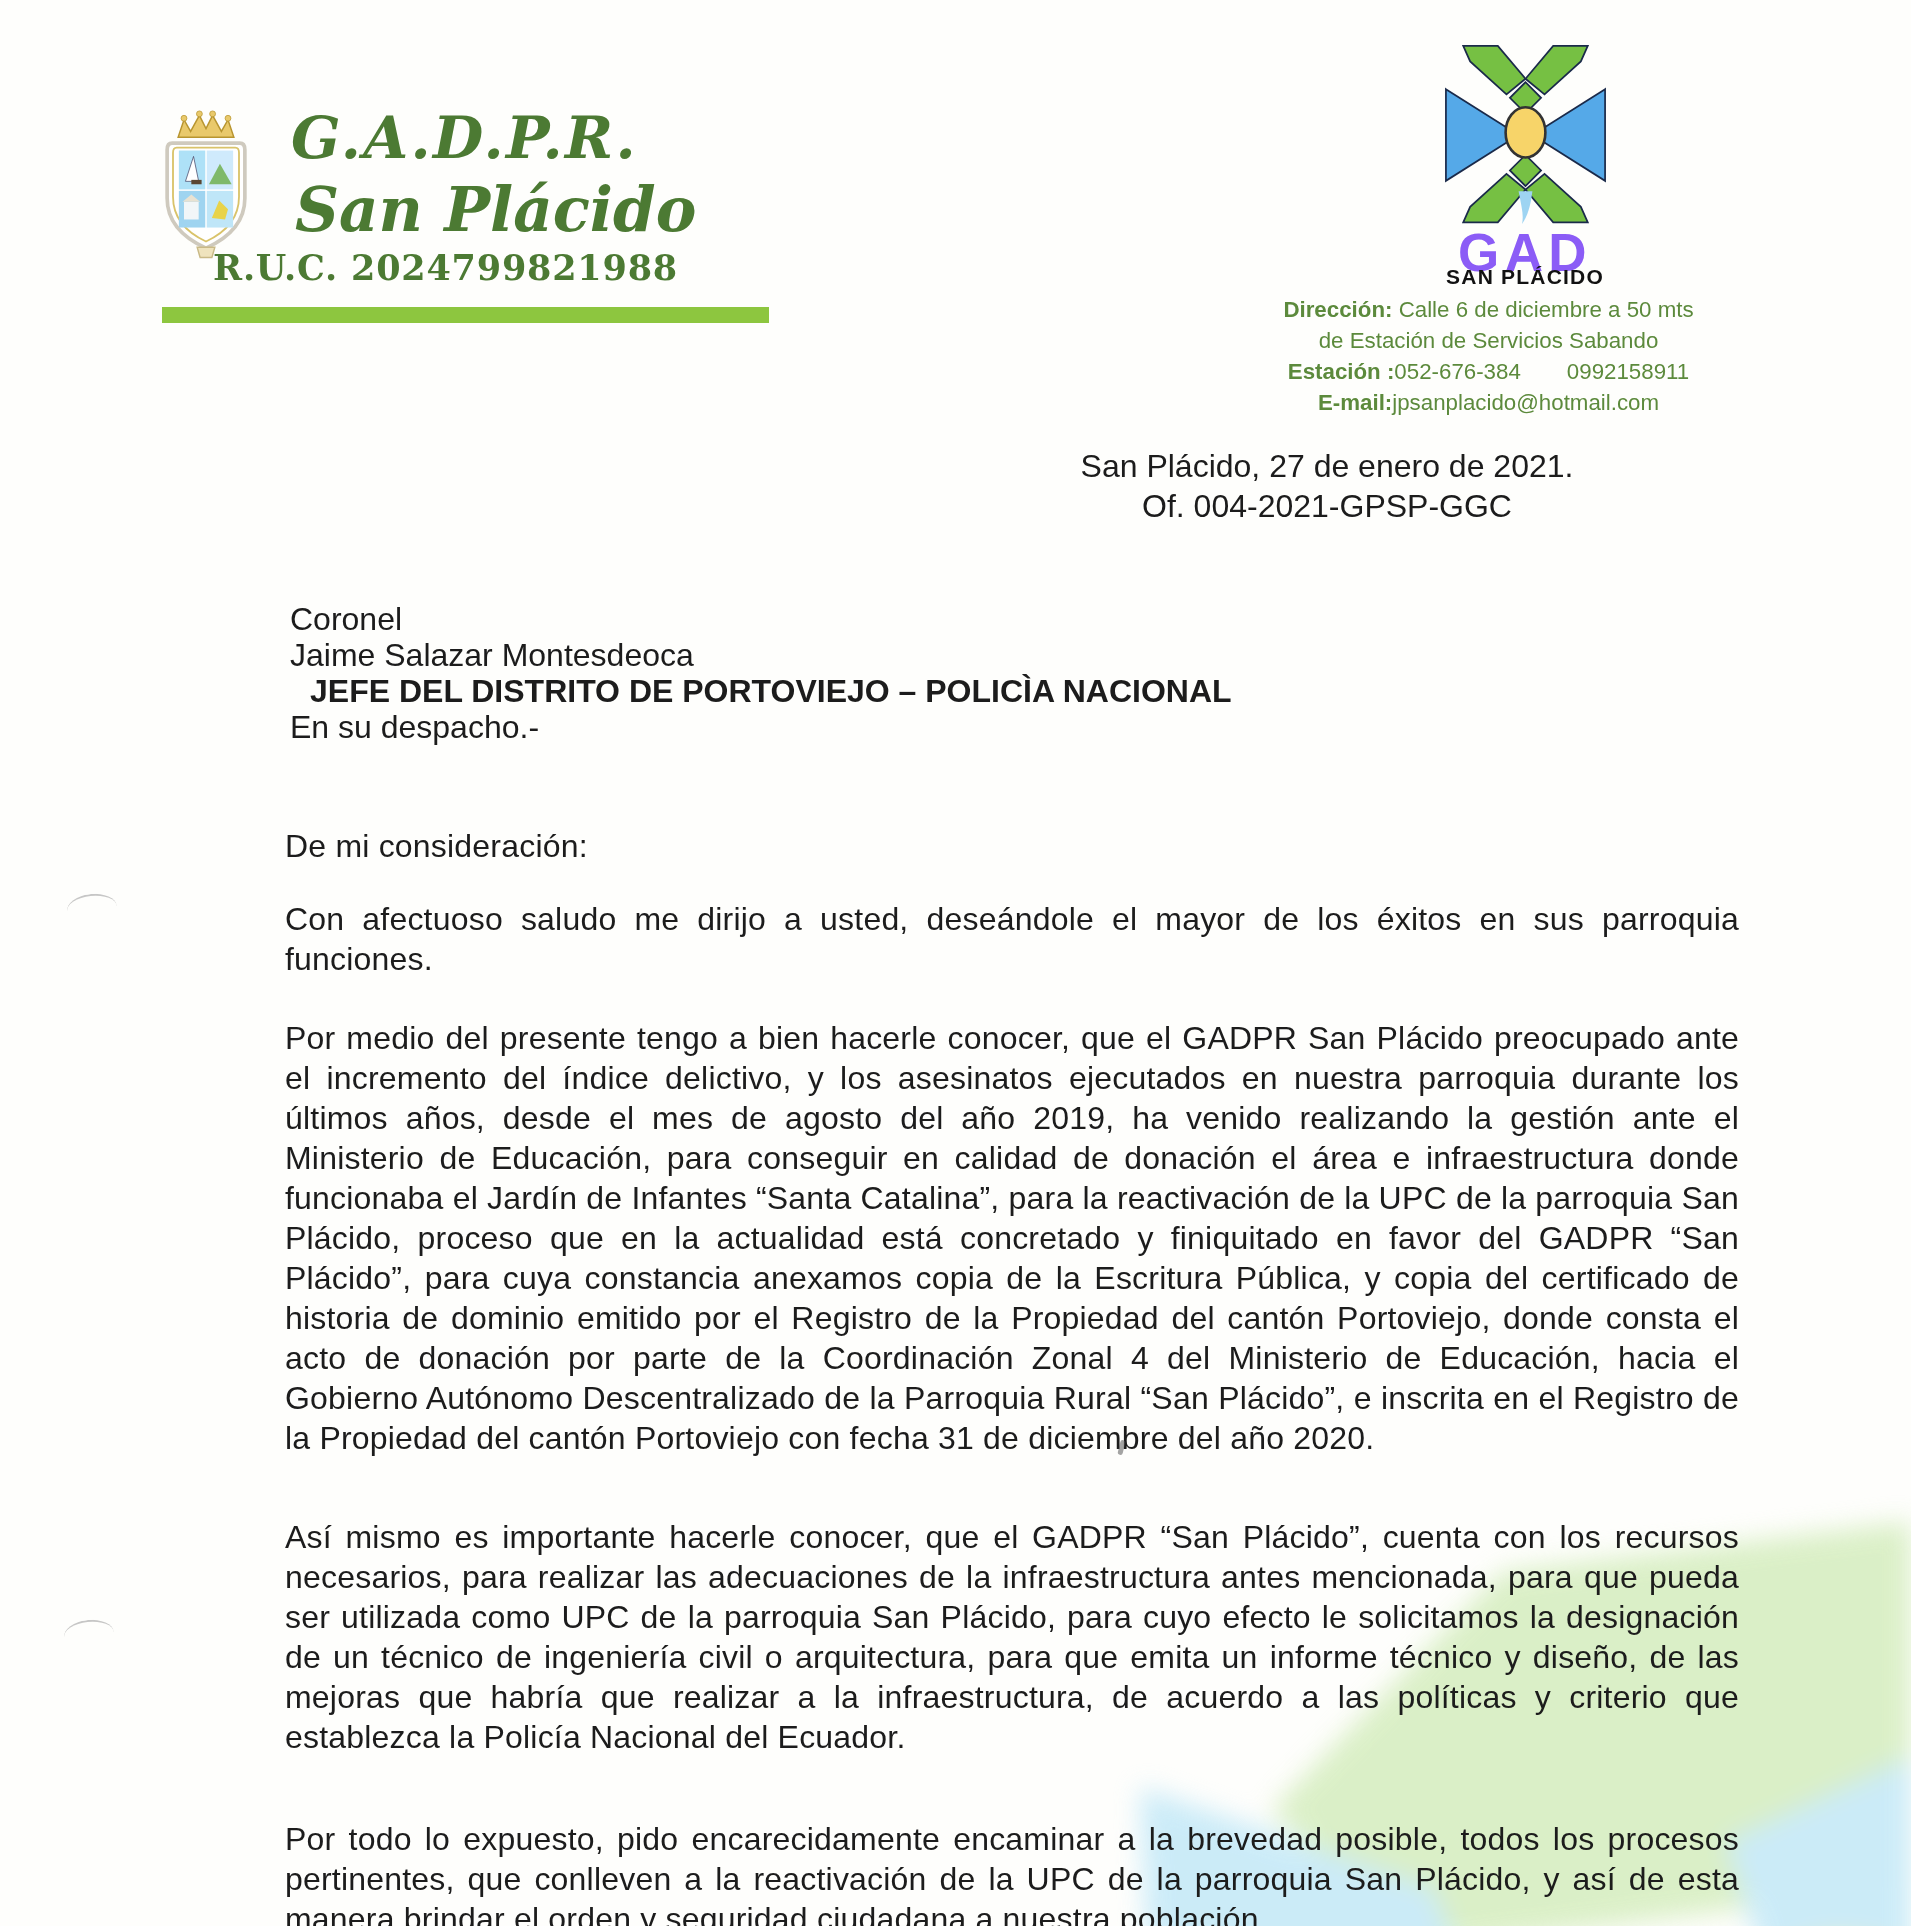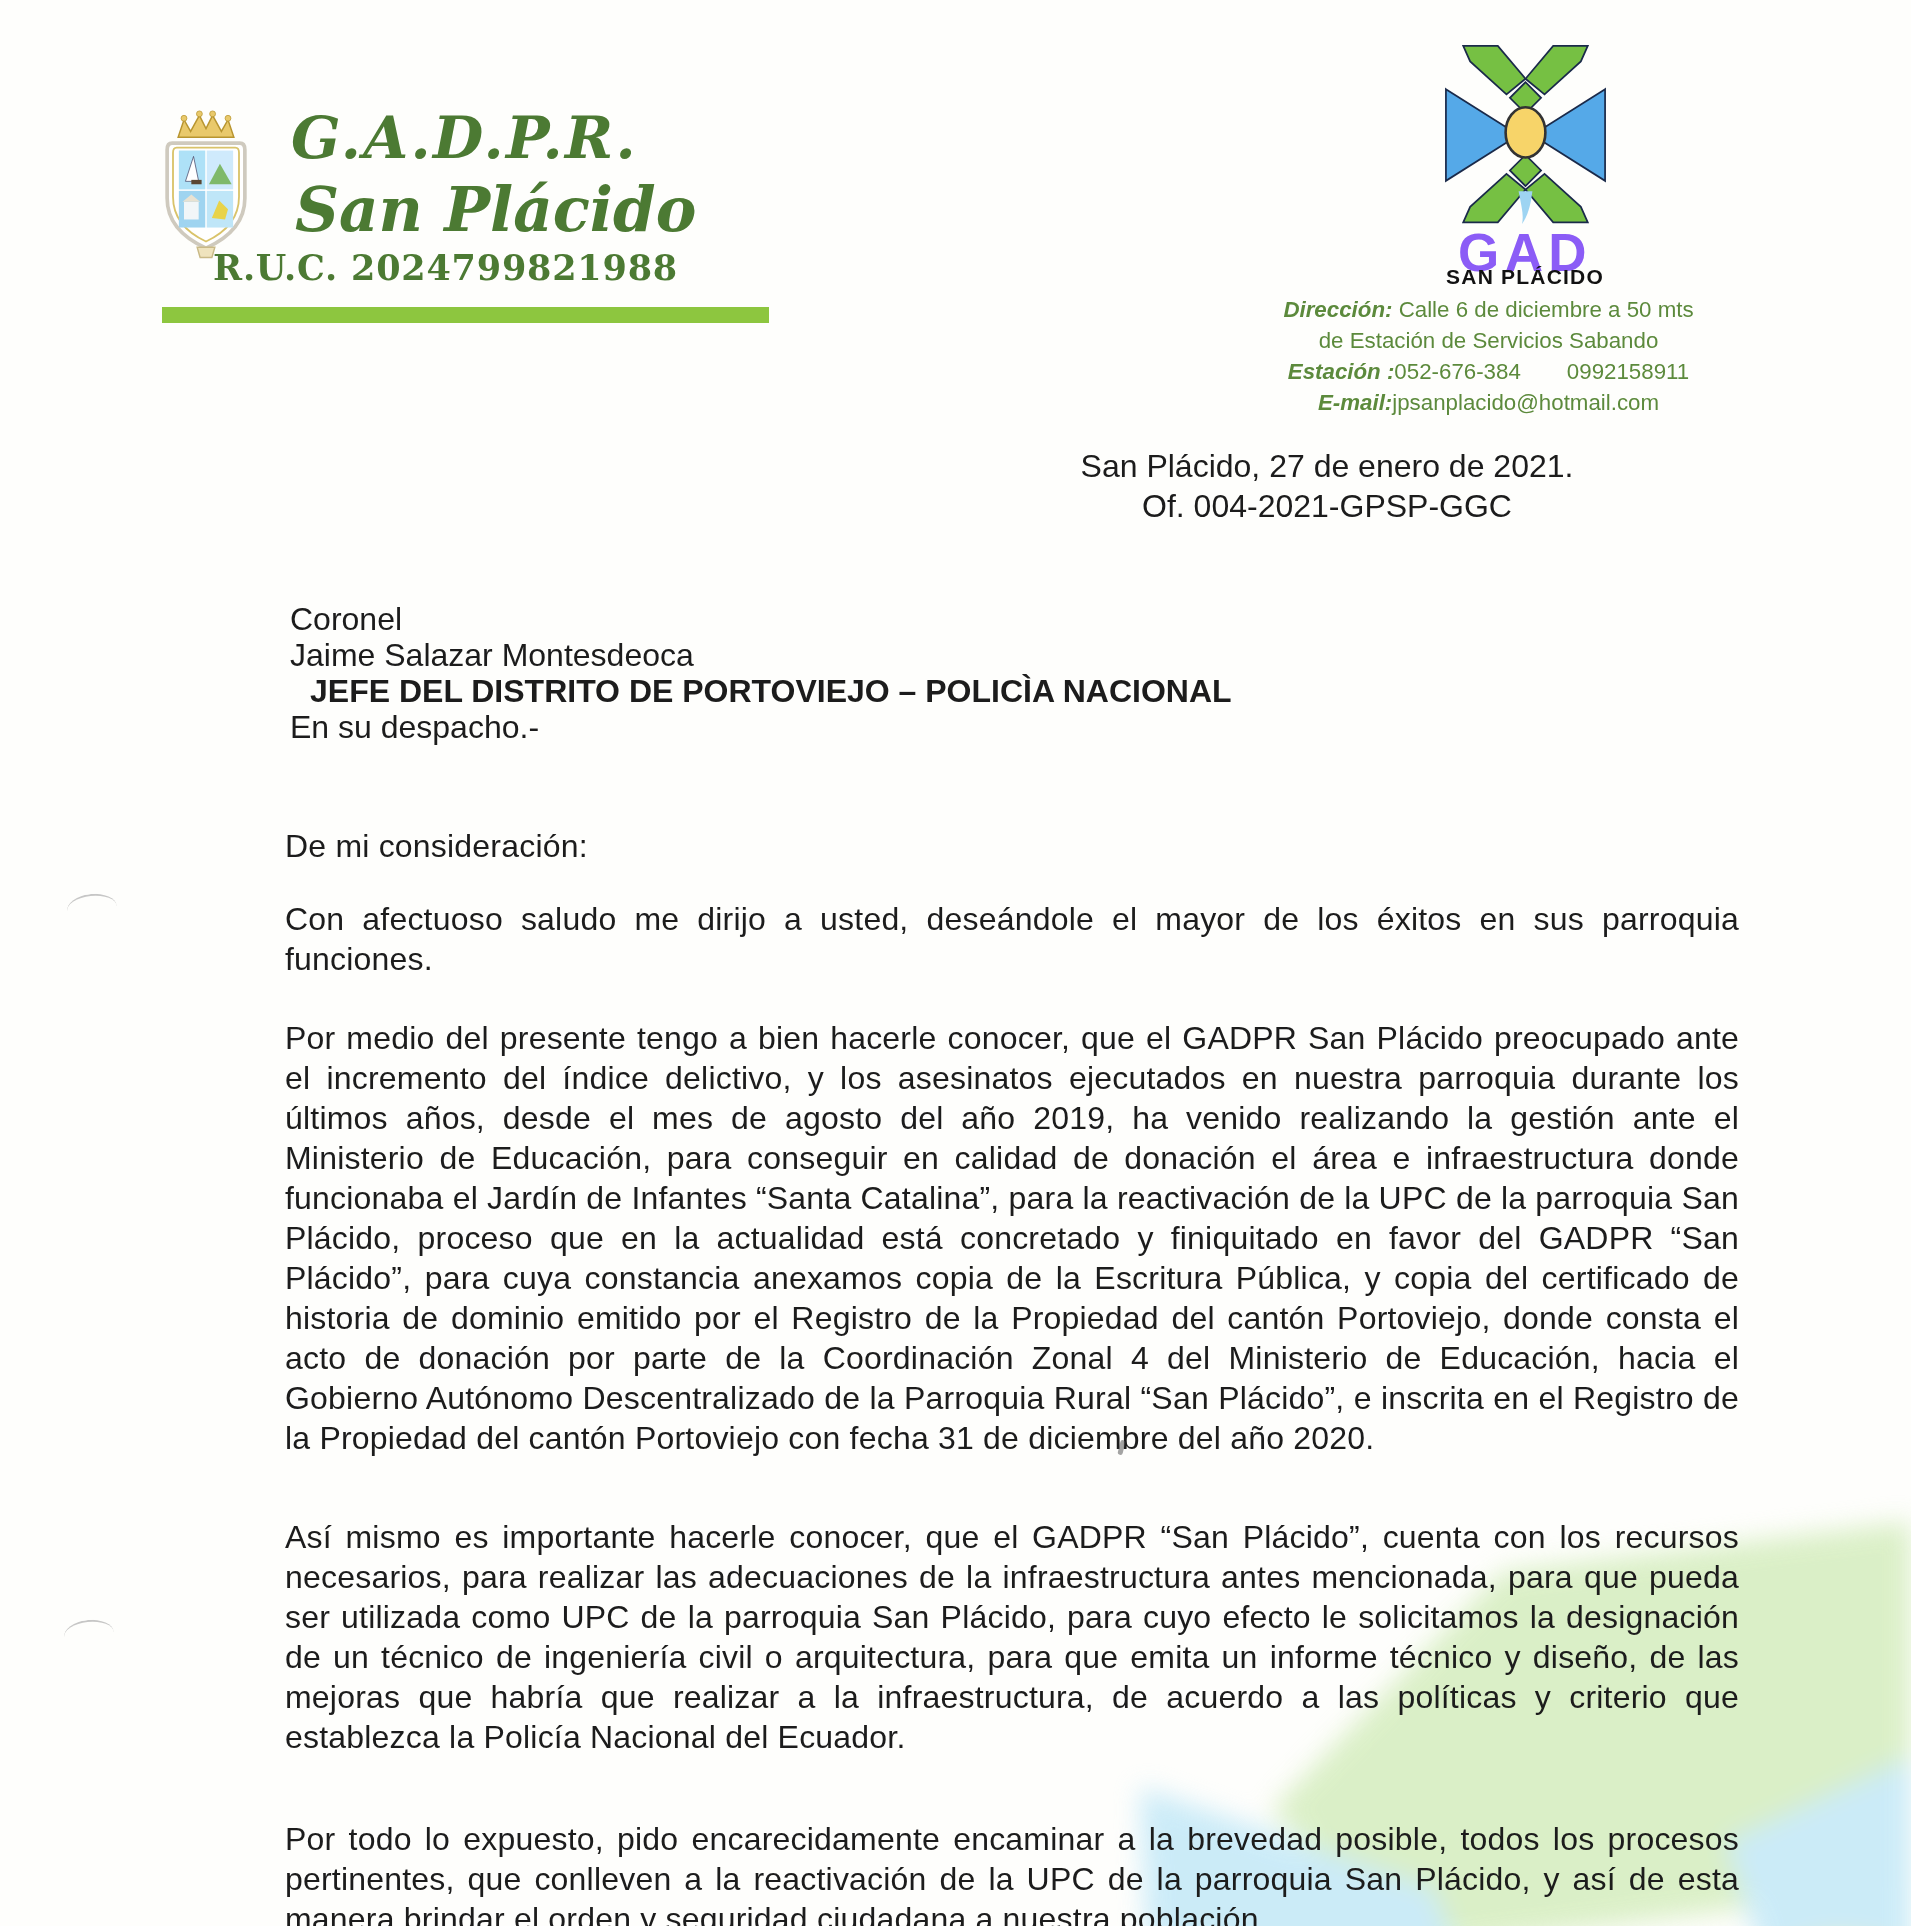--- a/index.html
+++ b/index.html
@@ -20,21 +20,21 @@
   .org-ruc{position:absolute;left:213px;top:247px;font-family:"DejaVu Serif","Liberation Serif",serif;
     font-weight:700;font-size:35px;color:#4c7a33;letter-spacing:0.8px;}
   .green-bar{position:absolute;left:162px;top:307px;width:607px;height:16px;background:#8dc63f;}
   .gad-logo{position:absolute;left:1439px;top:44px;}
   .gad-brand{position:absolute;left:1425px;top:222px;width:200px;text-align:center;
     font-size:53px;font-weight:900;letter-spacing:5.4px;color:#8b5cf6;}
   .gad-brand-sub{position:absolute;left:1425px;top:265px;width:200px;text-align:center;
     font-size:21px;font-weight:700;letter-spacing:1.2px;color:#121212;}
   .contact{position:absolute;left:1240px;top:294px;width:497px;text-align:center;
     font-size:22.3px;line-height:31px;color:#5c8a3c;}
-  .contact b{font-style:italic;font-weight:700;}
+  .contact b{font-weight:700;}
   .contact .gap{display:inline-block;width:46px;}
   
   .dateline{position:absolute;left:963px;top:446px;width:728px;text-align:center;
     font-size:32px;line-height:40px;}
   .recipient{position:absolute;left:290px;top:601px;font-size:32px;line-height:36px;}
   .recipient .title{font-weight:700;margin-left:20px;}
   .para{position:absolute;left:285px;width:1454px;font-size:32px;line-height:40px;
     text-align:justify;letter-spacing:0.2px;}
   .salutation{text-align:left;}
   

